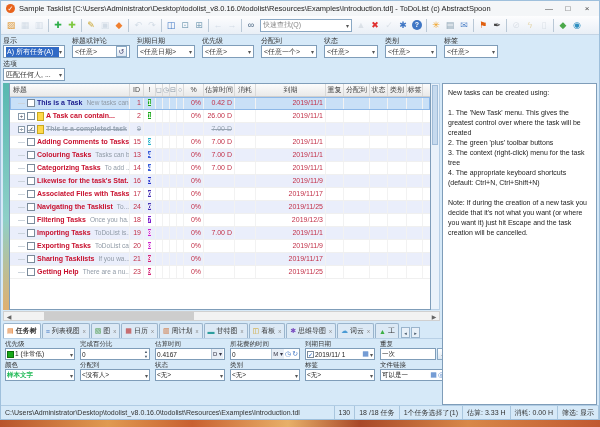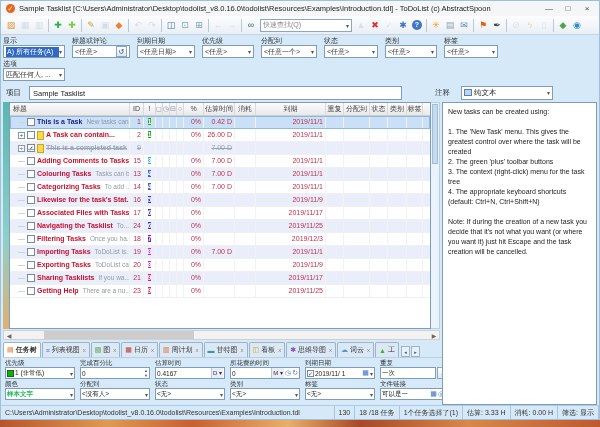--- a/index.html
+++ b/index.html
@@ -248,30 +248,20 @@
       <div class="ffield">
         <div class="flabel">选项</div>
         <div class="fselect" id="optsel" style="width: 62px;">
           <span class="val">匹配任何人, ...</span>
             <span class="dda">▾</span>
         </div>
       </div>
     </div>
   </div>
 
-  <div class="projrow">
-    <div class="projlabel">项目</div>
-    <div class="projinput">Sample Tasklist</div>
-    <div class="cmtlabel">注释</div>
-    <div class="cmtformat">
-      <span class="fic"></span>
-      <span class="val">纯文本</span>
-      <span class="dda">▾</span>
-    </div>
-  </div>
 
   <div class="content">
     <div class="leftcol">
       <div class="treepane">
         <div class="sidestrip"></div>
         <div class="tablewrap">
           <div class="tgrid thead" id="thead">
               <div class="th l">标题</div>
               <div class="th">ID</div>
               <div class="th">!</div>

